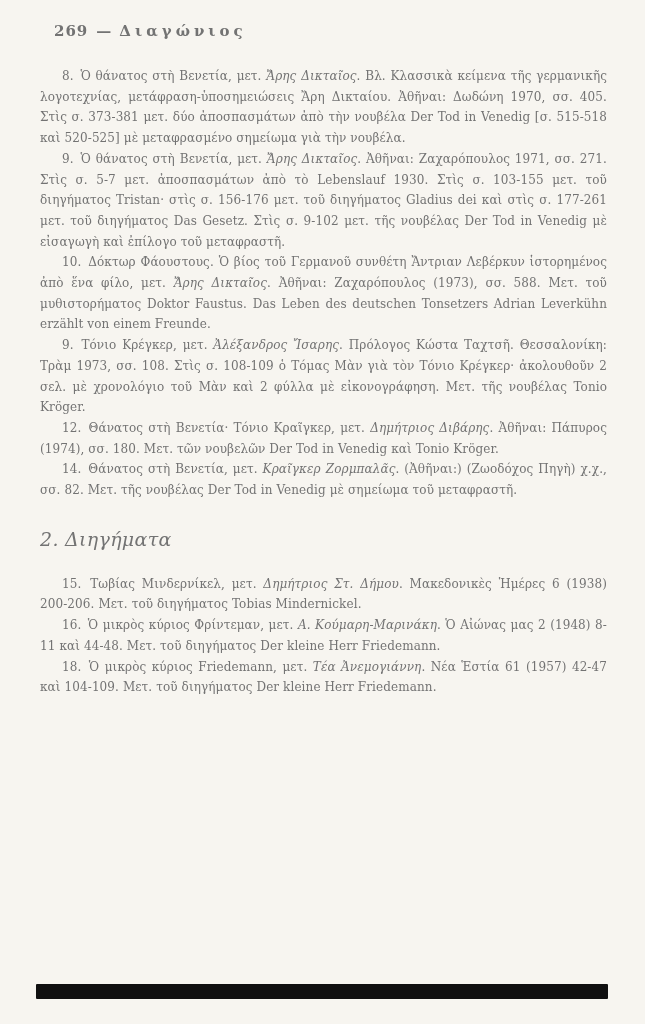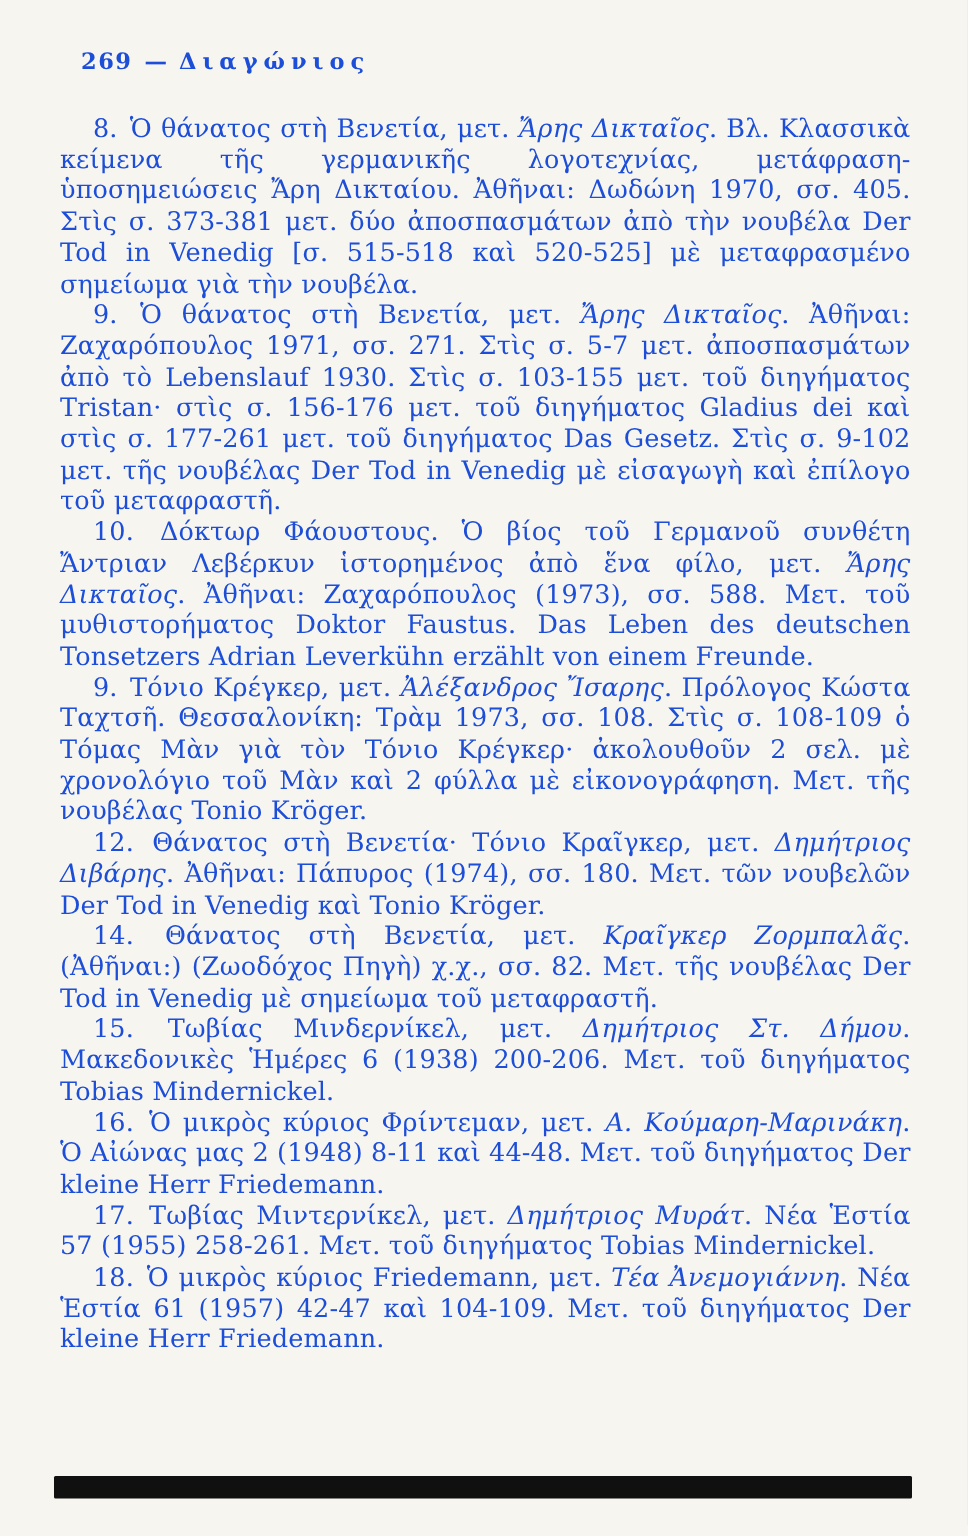--- a/index.html
+++ b/index.html
@@ -7,38 +7,38 @@
     padding: 0;
     background: #e9e7e2;
   }
   .page {
     position: relative;
     width: 645px;
     height: 1024px;
     margin: 0 auto;
     background: #f7f5f0;
     box-sizing: border-box;
-    padding: 32px 38px 0 40px;
+    padding: 22px 38px 0 40px;
     font-family: "DejaVu Serif", "Liberation Serif", serif;
-    color: #1d4ed8;
+    color: #737373;
     overflow: hidden;
   }
   .running-head {
     font-size: 15px;
     font-weight: 600;
     margin: 0 0 26px 14px;
     white-space: nowrap;
   }
   .running-head .page-num { letter-spacing: 1px; }
   .running-head .sep { margin: 0 8px; }
   .running-head .journal { letter-spacing: 4px; font-weight: 700; }
   .entries { margin: 0; }
   .entry {
     margin: 0;
-    font-size: 17px;
+    font-size: 12px;
     line-height: 20.7px;
     text-align: justify;
     text-indent: 22px;
     letter-spacing: 0.1px;
   }
   .entry .num { padding-right: 2px; }
   .entry .it { font-style: italic; }
   .section-heading {
     font-size: 19px;
     font-style: italic;
@@ -68,23 +68,23 @@
 
   <div class="entries">
       <p class="entry"><span class="num">8. </span><span class="rm">Ὁ θάνατος στὴ Βενετία, μετ. </span><span class="it">Ἄρης Δικταῖος</span><span class="rm">. Βλ. Κλασσικὰ κείμενα τῆς γερμανικῆς λογοτεχνίας, μετάφραση-ὑποσημειώσεις Ἄρη Δικταίου. Ἀθῆναι: Δωδώνη 1970, σσ. 405. Στὶς σ. 373-381 μετ. δύο ἀποσπασμάτων ἀπὸ τὴν νουβέλα Der Tod in Venedig [σ. 515-518 καὶ 520-525] μὲ μεταφρασμένο σημείωμα γιὰ τὴν νουβέλα.</span></p>
       <p class="entry"><span class="num">9. </span><span class="rm">Ὁ θάνατος στὴ Βενετία, μετ. </span><span class="it">Ἄρης Δικταῖος</span><span class="rm">. Ἀθῆναι: Ζαχαρόπουλος 1971, σσ. 271. Στὶς σ. 5-7 μετ. ἀποσπασμάτων ἀπὸ τὸ Lebenslauf 1930. Στὶς σ. 103-155 μετ. τοῦ διηγήματος Tristan· στὶς σ. 156-176 μετ. τοῦ διηγήματος Gladius dei καὶ στὶς σ. 177-261 μετ. τοῦ διηγήματος Das Gesetz. Στὶς σ. 9-102 μετ. τῆς νουβέλας Der Tod in Venedig μὲ εἰσαγωγὴ καὶ ἐπίλογο τοῦ μεταφραστῆ.</span></p>
       <p class="entry"><span class="num">10. </span><span class="rm">Δόκτωρ Φάουστους. Ὁ βίος τοῦ Γερμανοῦ συνθέτη Ἄντριαν Λεβέρκυν ἱστορημένος ἀπὸ ἕνα φίλο, μετ. </span><span class="it">Ἄρης Δικταῖος</span><span class="rm">. Ἀθῆναι: Ζαχαρόπουλος (1973), σσ. 588. Μετ. τοῦ μυθιστορήματος Doktor Faustus. Das Leben des deutschen Tonsetzers Adrian Leverkühn erzählt von einem Freunde.</span></p>
       <p class="entry"><span class="num">9. </span><span class="rm">Τόνιο Κρέγκερ, μετ. </span><span class="it">Ἀλέξανδρος Ἴσαρης</span><span class="rm">. Πρόλογος Κώστα Ταχτσῆ. Θεσσαλονίκη: Τρὰμ 1973, σσ. 108. Στὶς σ. 108-109 ὁ Τόμας Μὰν γιὰ τὸν Τόνιο Κρέγκερ· ἀκολουθοῦν 2 σελ. μὲ χρονολόγιο τοῦ Μὰν καὶ 2 φύλλα μὲ εἰκονογράφηση. Μετ. τῆς νουβέλας Tonio Kröger.</span></p>
       <p class="entry"><span class="num">12. </span><span class="rm">Θάνατος στὴ Βενετία· Τόνιο Κραῖγκερ, μετ. </span><span class="it">Δημήτριος Διβάρης</span><span class="rm">. Ἀθῆναι: Πάπυρος (1974), σσ. 180. Μετ. τῶν νουβελῶν Der Tod in Venedig καὶ Tonio Kröger.</span></p>
       <p class="entry"><span class="num">14. </span><span class="rm">Θάνατος στὴ Βενετία, μετ. </span><span class="it">Κραῖγκερ Ζορμπαλᾶς</span><span class="rm">. (Ἀθῆναι:) (Ζωοδόχος Πηγὴ) χ.χ., σσ. 82. Μετ. τῆς νουβέλας Der Tod in Venedig μὲ σημείωμα τοῦ μεταφραστῆ.</span></p>
     </div>
 
+  <h2 class="section-heading">2. Διηγήματα</h2>
 
   <div class="entries">
       <p class="entry"><span class="num">15. </span><span class="rm">Τωβίας Μινδερνίκελ, μετ. </span><span class="it">Δημήτριος Στ. Δήμου</span><span class="rm">. Μακεδονικὲς Ἡμέρες 6 (1938) 200-206. Μετ. τοῦ διηγήματος Tobias Mindernickel.</span></p>
       <p class="entry"><span class="num">16. </span><span class="rm">Ὁ μικρὸς κύριος Φρίντεμαν, μετ. </span><span class="it">Α. Κούμαρη-Μαρινάκη</span><span class="rm">. Ὁ Αἰώνας μας 2 (1948) 8-11 καὶ 44-48. Μετ. τοῦ διηγήματος Der kleine Herr Friedemann.</span></p>
-      <p class="entry"><span class="num">17. </span><span class="rm">Τωβίας Μιντερνίκελ, μετ. </span><span class="it">Δημήτριος Μυράτ</span><span class="rm">. Νέα Ἑστία 57 (1955) 258-261. Μετ. τοῦ διηγήματος Tobias Mindernickel.</span></p>
       <p class="entry"><span class="num">18. </span><span class="rm">Ὁ μικρὸς κύριος Friedemann, μετ. </span><span class="it">Τέα Ἀνεμογιάννη</span><span class="rm">. Νέα Ἑστία 61 (1957) 42-47 καὶ 104-109. Μετ. τοῦ διηγήματος Der kleine Herr Friedemann.</span></p>
     </div>
 
   <div class="scan-bar"></div>
 
 </div>
 
 </body></html>

